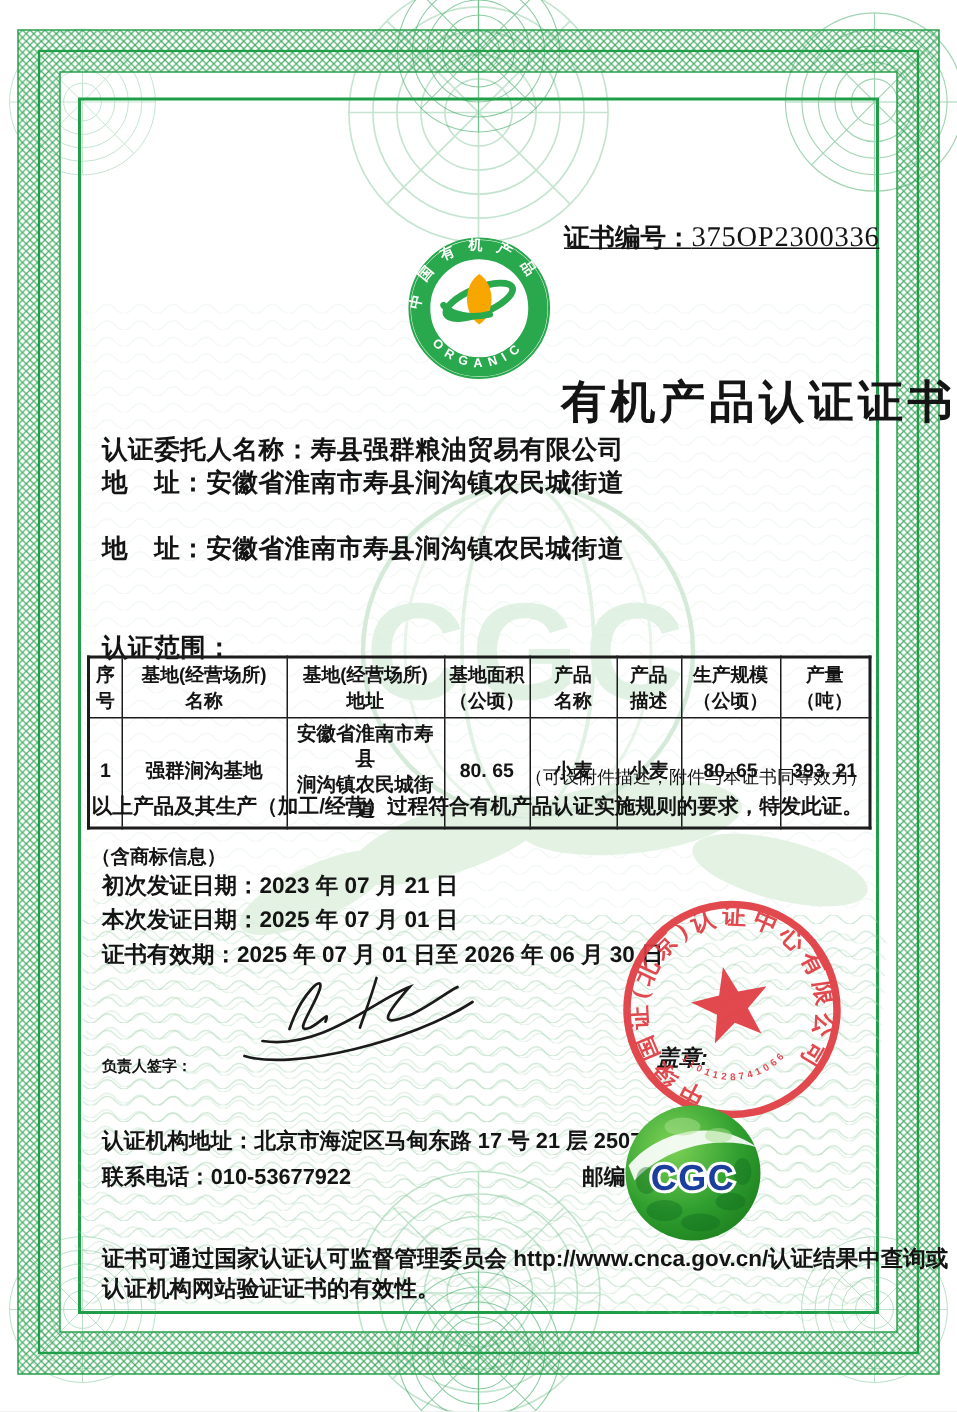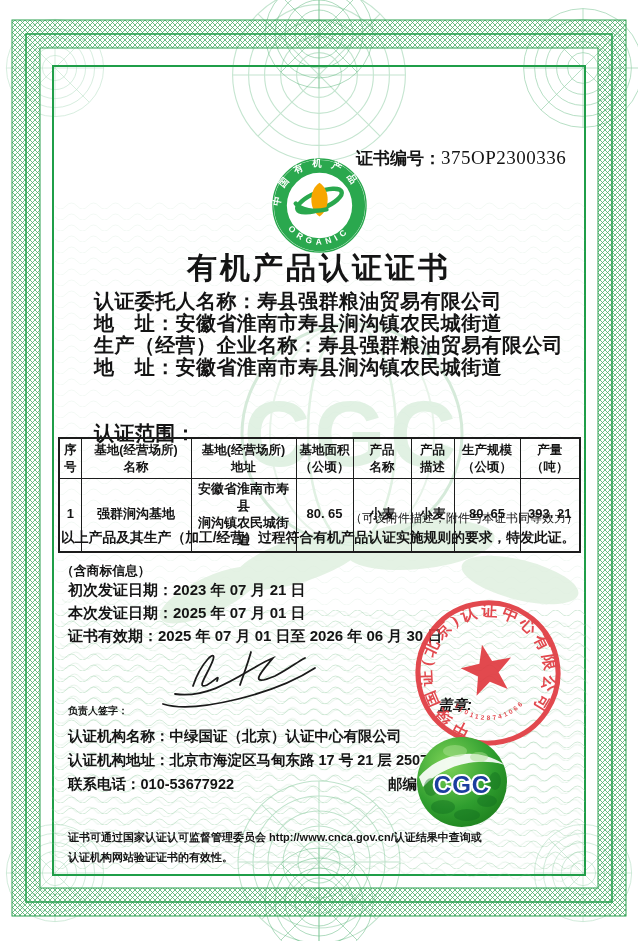--- a/index.html
+++ b/index.html
@@ -4,30 +4,30 @@
 <style>
   html,body { margin:0; padding:0; background:#e8e8e8; }
   .page {
     position:relative; width:638px; height:941px; margin:0 auto;
     background:#ffffff; overflow:hidden;
     font-family:"Liberation Sans", sans-serif; color:#141414;
   }
   .deco { position:absolute; left:0; top:0; z-index:0; }
   .content { position:absolute; inset:0; z-index:2; }
 
-  .certno { position:absolute; top:147px; left:356px; white-space:nowrap;
-    font-family:"Liberation Serif", serif; }
+  .certno { position:absolute; top:147px; left:376px; white-space:nowrap;
+    font-family:"Liberation Serif", serif;text-decoration:underline; }
   .certno .lbl { font-size:17px; font-weight:bold; }
   .certno .num { font-size:19px; font-weight:normal; letter-spacing:.5px; }
 
-  .title { position:absolute; top:248px; left:0; right:0; text-align:center;
+  .title { position:absolute; top:248px; left:0; right:0; text-align:right;
     font-size:30px; font-weight:bold; letter-spacing:3px; }
 
   .line { position:absolute; left:68px; white-space:nowrap; }
-  .info  { font-size:20px; font-weight:bold; letter-spacing:.4px;margin-left:26px; }
+  .info  { font-size:17px; font-weight:bold; letter-spacing:.4px; }
   .val-kai { font-family:"Liberation Serif", serif; font-weight:600; }
 
   table.scope { position:absolute; left:58px; top:437px; width:521px;
     border-collapse:collapse; table-layout:fixed; }
   table.scope th, table.scope td {
     border:1.5px solid #1c1c1c; text-align:center; vertical-align:middle;
     white-space:pre-line; line-height:1.3; padding:2px 1px; overflow:hidden; }
   table.scope { border:2px solid #1c1c1c; }
   table.scope th { font-size:12.5px; font-weight:700; height:35px; }
   table.scope td { font-size:13px;  font-weight:700; height:38px; }
@@ -36,21 +36,21 @@
     font-family:"Liberation Serif", serif; white-space:nowrap; }
   .statement { position:absolute; left:61px; top:529px; font-size:13.8px; font-weight:bold; white-space:nowrap; }
   .fn { position:absolute; left:61px; font-size:12.8px; font-weight:600; white-space:nowrap; }
 
   .dateline { font-size:15px; font-weight:bold; }
 
   .sign-label { position:absolute; left:68px; top:704px; font-size:10px; font-weight:bold; }
   .seal-label { position:absolute; left:438px; top:696px; font-size:14.5px; font-weight:bold;font-style:italic; }
   .agency { font-size:14.5px; font-weight:bold; }
   .zip { position:absolute; left:320px; }
-  .footer-line { font-size:11px; font-weight:bold; }
+  .footer-line { font-size:15px; font-weight:bold; }
 
   .sig-svg  { position:absolute; left:155px; top:636px; z-index:2; }
   .seal-svg { position:absolute; left:410px; top:595px; z-index:3; opacity:.92; }
   .cgc-svg  { position:absolute; left:415px; top:735px; z-index:3; }
   .logo-svg { position:absolute; left:271px; top:157px; z-index:2; }
 </style>
 </head>
 <body>
 
 <div class="page">
@@ -136,23 +136,20 @@
       <path d="M25,47 C30,54 44,56 56,53" fill="none" stroke="#2aa84e" stroke-width="4.5" stroke-linecap="round"></path>
     </svg>
 
     <div class="title">有机产品认证证书</div>
 
     <div class="line info" style="top:288px">
       <span>认证委托人名称：</span><span>寿县强群粮油贸易有限公司</span>
     </div>
     <div class="line info" style="top:310px">
       <span>地　址：</span><span>安徽省淮南市寿县涧沟镇农民城街道</span>
-    </div>
-    <div class="line info" style="top:332px">
-      <span>生产（经营）企业名称：</span><span>寿县强群粮油贸易有限公司</span>
     </div>
     <div class="line info" style="top:354px">
       <span>地　址：</span><span>安徽省淮南市寿县涧沟镇农民城街道</span>
     </div>
     <div class="line info" style="top:420px">
       <span>认证范围：</span>
     </div>
 
     <table class="scope">
       <colgroup>
@@ -218,23 +215,20 @@
     <svg class="sig-svg" width="175" height="78" viewBox="0 0 175 78">
       <g fill="none" stroke="#1a1a1a" stroke-width="1.8" stroke-linecap="round">
         <path d="M38,50 C46,26 62,12 58,24 C53,38 40,54 52,49 C60,45 65,37 62,45"></path>
         <path d="M20,58 C60,64 96,30 118,22 C106,36 92,52 120,40 C134,33 142,26 150,22"></path>
         <path d="M96,16 C92,30 88,40 85,49"></path>
         <path d="M8,68 C40,78 120,58 160,32"></path>
       </g>
     </svg>
     <div class="seal-label">盖章:</div>
 
-    <div class="line agency" style="top:727px">
-      <span>认证机构名称：</span><span>中绿国证（北京）认证中心有限公司</span>
-    </div>
     <div class="line agency" style="top:751px">
       <span>认证机构地址：</span><span>北京市海淀区马甸东路 17 号 21 层 2507</span>
     </div>
     <div class="line agency" style="top:775px; width:450px">
       <span>联系电话：</span><span>010-53677922</span>
       <span class="zip">
         <span>邮编：</span><span>100088</span>
       </span>
     </div>
 

